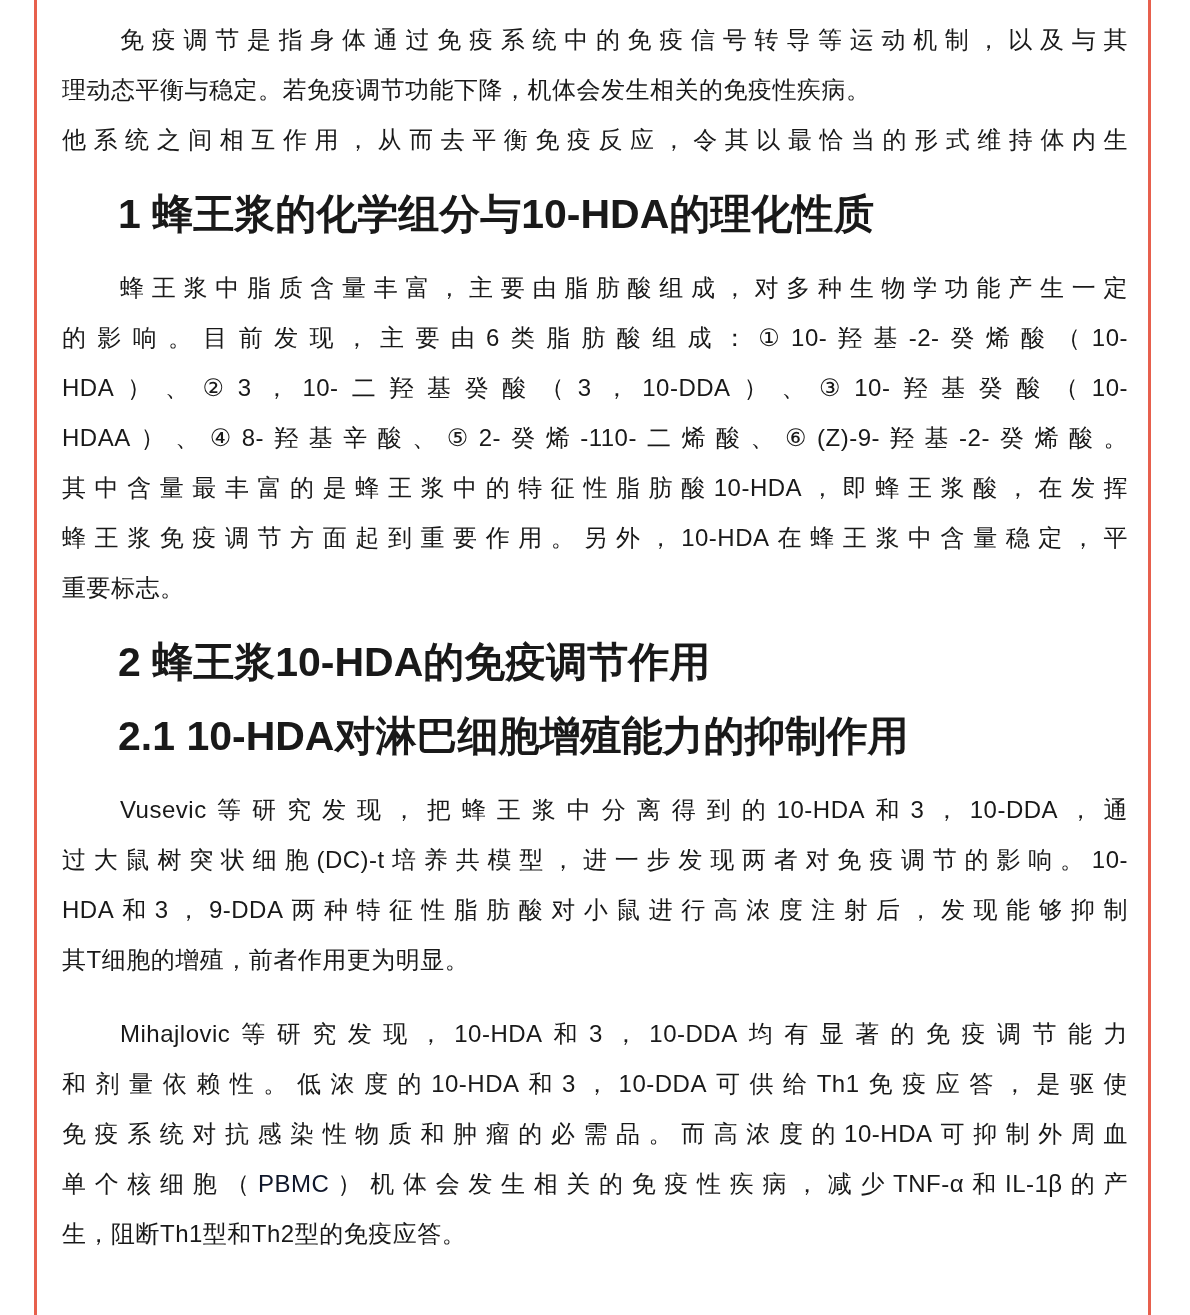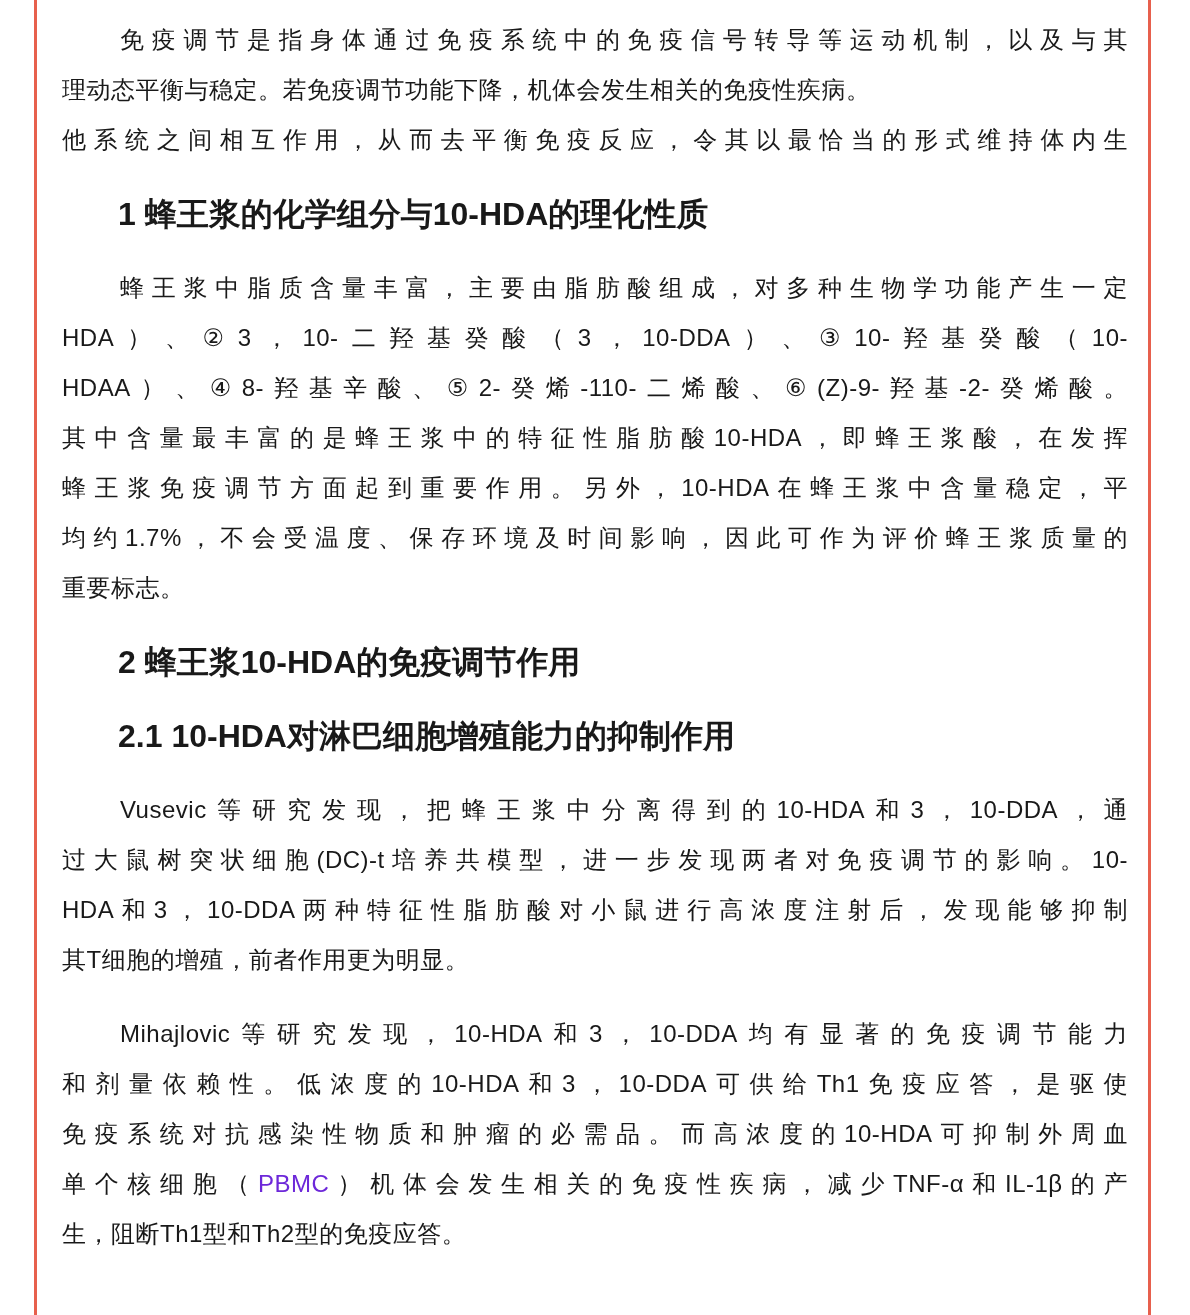--- a/index.html
+++ b/index.html
@@ -39,30 +39,30 @@
     line-height: 50px;
     letter-spacing: 0.5px;
     text-align: justify;
     text-align-last: justify;
     white-space: nowrap;
   }
   .ln.first { text-indent: 58px; }
   .ln.end   { text-align-last: left; }
 
   .hd {
-    font-size: 32px;
+    font-size: 41px;
     line-height: 50px;
     font-weight: bold;
     text-indent: 56px;
     margin: 0 0 24px 0;
     white-space: nowrap;
   }
 
   .link {
-    color: #6d28d9;
+    color: #0f172a;
     cursor: pointer;
   }
 </style>
 </head>
 <body>
 
 <div class="vline vline-left"></div>
 <div class="vline vline-right"></div>
 
 <main class="content">
@@ -70,36 +70,36 @@
   <div class="blk">
     <div class="ln first">免疫调节是指身体通过免疫系统中的免疫信号转导等运动机制，以及与其</div>
     <div class="ln end">理动态平衡与稳定。若免疫调节功能下降，机体会发生相关的免疫性疾病。</div>
     <div class="ln">他系统之间相互作用，从而去平衡免疫反应，令其以最恰当的形式维持体内生</div>
   </div>
 
   <h2 class="hd">1 蜂王浆的化学组分与10-HDA的理化性质</h2>
 
   <div class="blk">
     <div class="ln first">蜂王浆中脂质含量丰富，主要由脂肪酸组成，对多种生物学功能产生一定</div>
+    <div class="ln">的影响。目前发现，主要由6类脂肪酸组成：①10-羟基-2-癸烯酸（10-</div>
     <div class="ln">HDA）、②3，10-二羟基癸酸（3，10-DDA）、③10-羟基癸酸（10-</div>
     <div class="ln">HDAA）、④8-羟基辛酸、⑤2-癸烯-110-二烯酸、⑥(Z)-9-羟基-2-癸烯酸。</div>
     <div class="ln">其中含量最丰富的是蜂王浆中的特征性脂肪酸10-HDA，即蜂王浆酸，在发挥</div>
     <div class="ln">蜂王浆免疫调节方面起到重要作用。另外，10-HDA在蜂王浆中含量稳定，平</div>
-    <div class="ln">均约1.7%，不会受温度、保存环境及时间影响，因此可作为评价蜂王浆质量的</div>
     <div class="ln end">重要标志。</div>
   </div>
 
   <h2 class="hd">2 蜂王浆10-HDA的免疫调节作用</h2>
 
   <h2 class="hd">2.1 10-HDA对淋巴细胞增殖能力的抑制作用</h2>
 
   <div class="blk">
     <div class="ln first">Vusevic等研究发现，把蜂王浆中分离得到的10-HDA和3，10-DDA，通</div>
     <div class="ln">过大鼠树突状细胞(DC)-t培养共模型，进一步发现两者对免疫调节的影响。10-</div>
-    <div class="ln">HDA和3，10-DDA两种特征性脂肪酸对小鼠进行高浓度注射后，发现能够抑制</div>
+    <div class="ln">HDA和3，9-DDA两种特征性脂肪酸对小鼠进行高浓度注射后，发现能够抑制</div>
     <div class="ln end">其T细胞的增殖，前者作用更为明显。</div>
   </div>
 
   <div class="blk">
     <div class="ln first">Mihajlovic等研究发现，10-HDA和3，10-DDA均有显著的免疫调节能力</div>
     <div class="ln">和剂量依赖性。低浓度的10-HDA和3，10-DDA可供给Th1免疫应答，是驱使</div>
     <div class="ln">免疫系统对抗感染性物质和肿瘤的必需品。而高浓度的10-HDA可抑制外周血</div>
     <div class="ln"><span>单个核细胞（</span><span class="link">PBMC</span><span>）机体会发生相关的免疫性疾病，减少TNF-α和IL-1β的产</span></div>
     <div class="ln end">生，阻断Th1型和Th2型的免疫应答。</div>
   </div>

